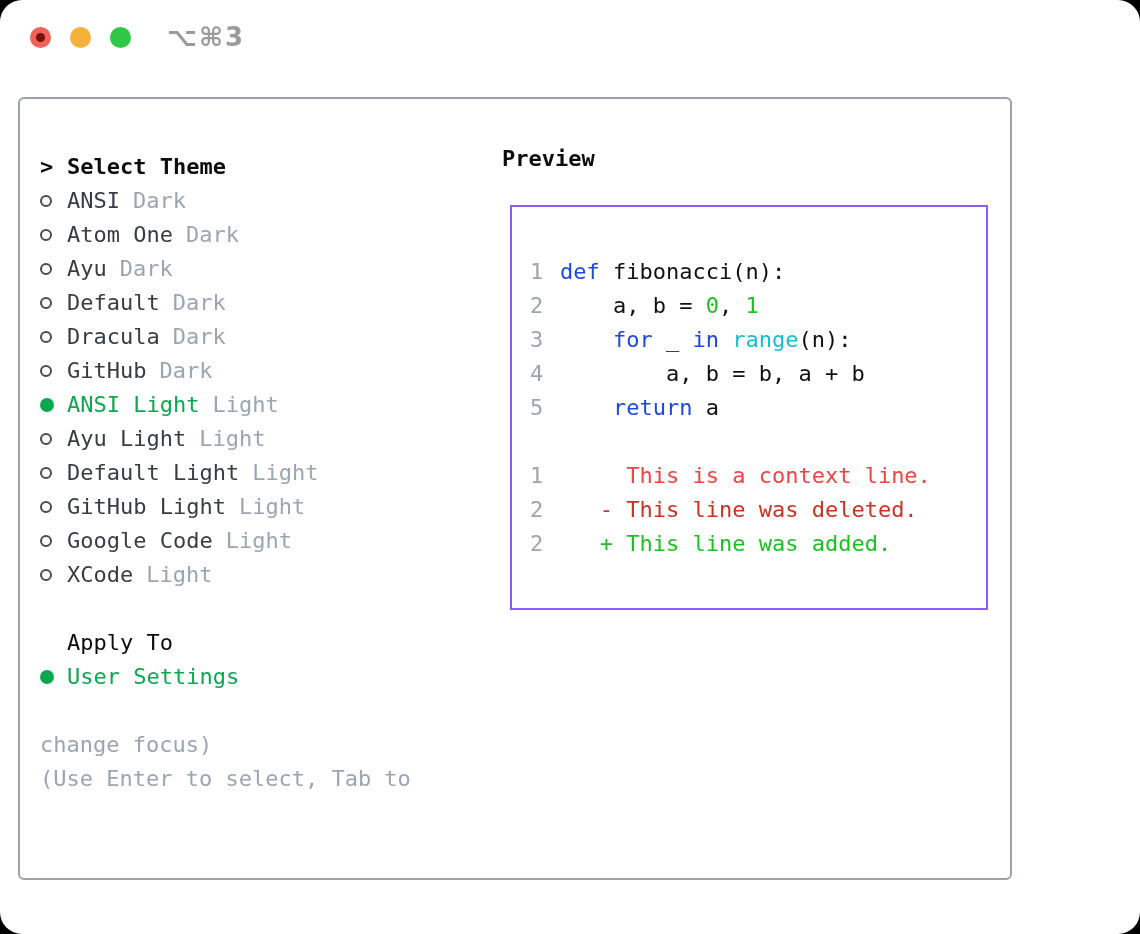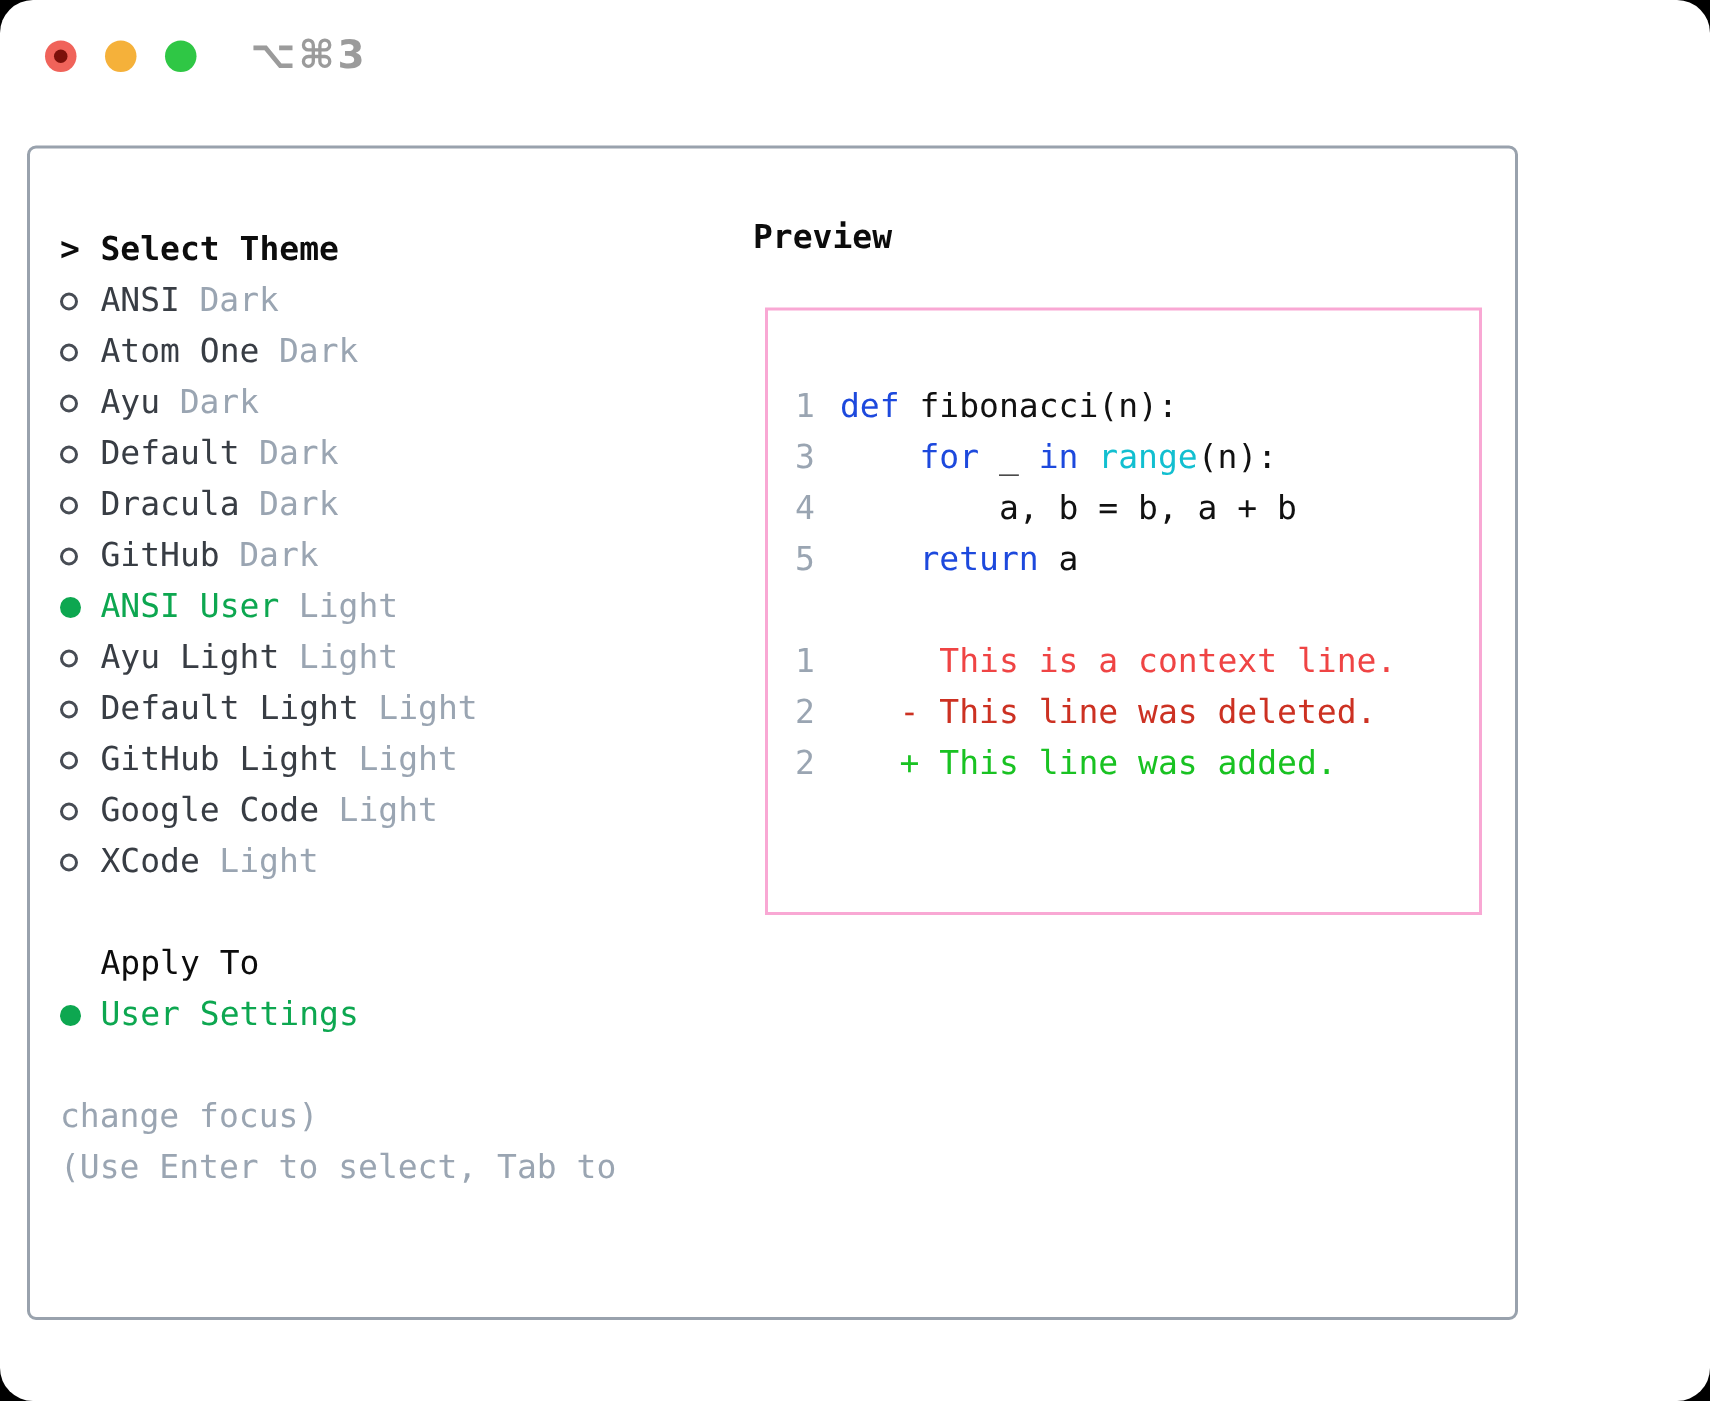--- a/index.html
+++ b/index.html
@@ -52,21 +52,21 @@
   .spacer { height:34px; }
   .hint { color:#9aa5b2; }
 
   
   .preview-title {
     position:absolute; left:482px; top:43px;
     font-size:22px; line-height:34px; font-weight:bold; color:#0c0c0c;
   }
   .preview-box {
     position:absolute; left:490px; top:106px; width:478px; height:405px;
-    border:2px solid #f9a8d4; background:#fff;
+    border:2px solid #8b5cf6; background:#fff;
     padding:48px 0 0 18px; overflow:hidden;
   }
   .cline { height:34px; line-height:34px; font-size:22px; white-space:pre; }
   .ln { display:inline-block; width:30px; color:#9aa5b2; }
   .lt span { white-space:pre; }
   .tok-plain   { color:#111111; }
   .tok-kw      { color:#1d49dd; }
   .tok-builtin { color:#12bfd0; }
   .tok-num     { color:#19c222; }
   .tok-ctx     { color:#ef4444; }
@@ -93,21 +93,21 @@
       <div class="list-row">
         <span class="marker-cell"><span class="prompt-char">&gt;</span></span><span class="hdr">Select Theme</span>
       </div>
       <div id="theme-list">
           <div class="list-row"><span class="marker-cell"><span class="radio"></span></span><span class="item-name">ANSI</span><span class="item-variant">Dark</span></div>
           <div class="list-row"><span class="marker-cell"><span class="radio"></span></span><span class="item-name">Atom One</span><span class="item-variant">Dark</span></div>
           <div class="list-row"><span class="marker-cell"><span class="radio"></span></span><span class="item-name">Ayu</span><span class="item-variant">Dark</span></div>
           <div class="list-row"><span class="marker-cell"><span class="radio"></span></span><span class="item-name">Default</span><span class="item-variant">Dark</span></div>
           <div class="list-row"><span class="marker-cell"><span class="radio"></span></span><span class="item-name">Dracula</span><span class="item-variant">Dark</span></div>
           <div class="list-row"><span class="marker-cell"><span class="radio"></span></span><span class="item-name">GitHub</span><span class="item-variant">Dark</span></div>
-          <div class="list-row selected"><span class="marker-cell"><span class="radio filled"></span></span><span class="item-name">ANSI User</span><span class="item-variant">Light</span></div>
+          <div class="list-row selected"><span class="marker-cell"><span class="radio filled"></span></span><span class="item-name">ANSI Light</span><span class="item-variant">Light</span></div>
           <div class="list-row"><span class="marker-cell"><span class="radio"></span></span><span class="item-name">Ayu Light</span><span class="item-variant">Light</span></div>
           <div class="list-row"><span class="marker-cell"><span class="radio"></span></span><span class="item-name">Default Light</span><span class="item-variant">Light</span></div>
           <div class="list-row"><span class="marker-cell"><span class="radio"></span></span><span class="item-name">GitHub Light</span><span class="item-variant">Light</span></div>
           <div class="list-row"><span class="marker-cell"><span class="radio"></span></span><span class="item-name">Google Code</span><span class="item-variant">Light</span></div>
           <div class="list-row"><span class="marker-cell"><span class="radio"></span></span><span class="item-name">XCode</span><span class="item-variant">Light</span></div>
         </div>
 
       <div class="spacer"></div>
 
       <div class="list-row">
@@ -121,20 +121,21 @@
 
       <div class="list-row hint">change focus)</div>
       <div class="list-row hint">(Use Enter to select, Tab to</div>
     </div>
 
     <div class="preview-title">Preview</div>
 
     <div class="preview-box">
       <div id="code-block">
           <div class="cline"><span class="ln">1</span><span class="lt"><span class="tok-kw">def</span><span class="tok-plain"> fibonacci(n):</span></span></div>
+          <div class="cline"><span class="ln">2</span><span class="lt"><span class="tok-plain">    a, b = </span><span class="tok-num">0</span><span class="tok-plain">, </span><span class="tok-num">1</span></span></div>
           <div class="cline"><span class="ln">3</span><span class="lt"><span class="tok-plain">    </span><span class="tok-kw">for</span><span class="tok-plain"> _ </span><span class="tok-kw">in</span><span class="tok-plain"> </span><span class="tok-builtin">range</span><span class="tok-plain">(n):</span></span></div>
           <div class="cline"><span class="ln">4</span><span class="lt"><span class="tok-plain">        a, b = b, a + b</span></span></div>
           <div class="cline"><span class="ln">5</span><span class="lt"><span class="tok-plain">    </span><span class="tok-kw">return</span><span class="tok-plain"> a</span></span></div>
         </div>
       <div class="cline"></div>
       <div id="diff-block">
           <div class="cline"><span class="ln">1</span><span class="lt"><span class="tok-ctx">     This is a context line.</span></span></div>
           <div class="cline"><span class="ln">2</span><span class="lt"><span class="tok-del">   - This line was deleted.</span></span></div>
           <div class="cline"><span class="ln">2</span><span class="lt"><span class="tok-add">   + This line was added.</span></span></div>
         </div>

